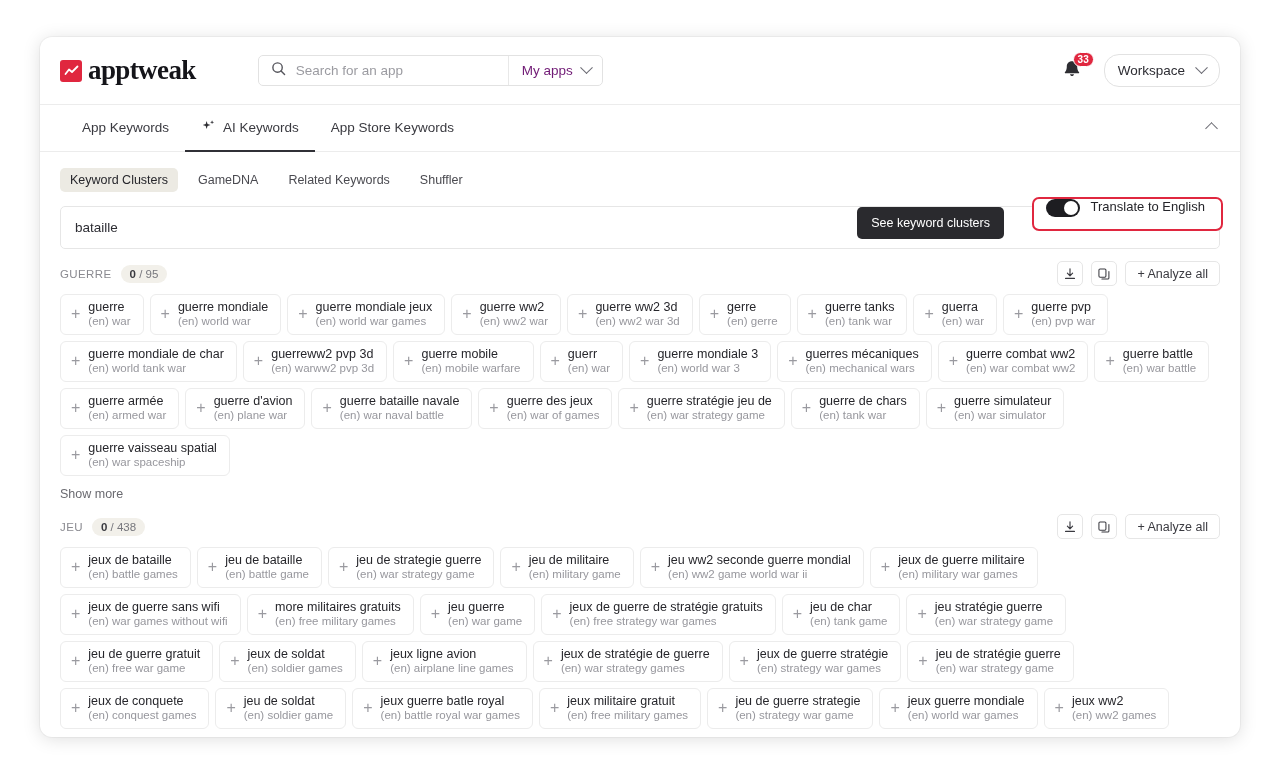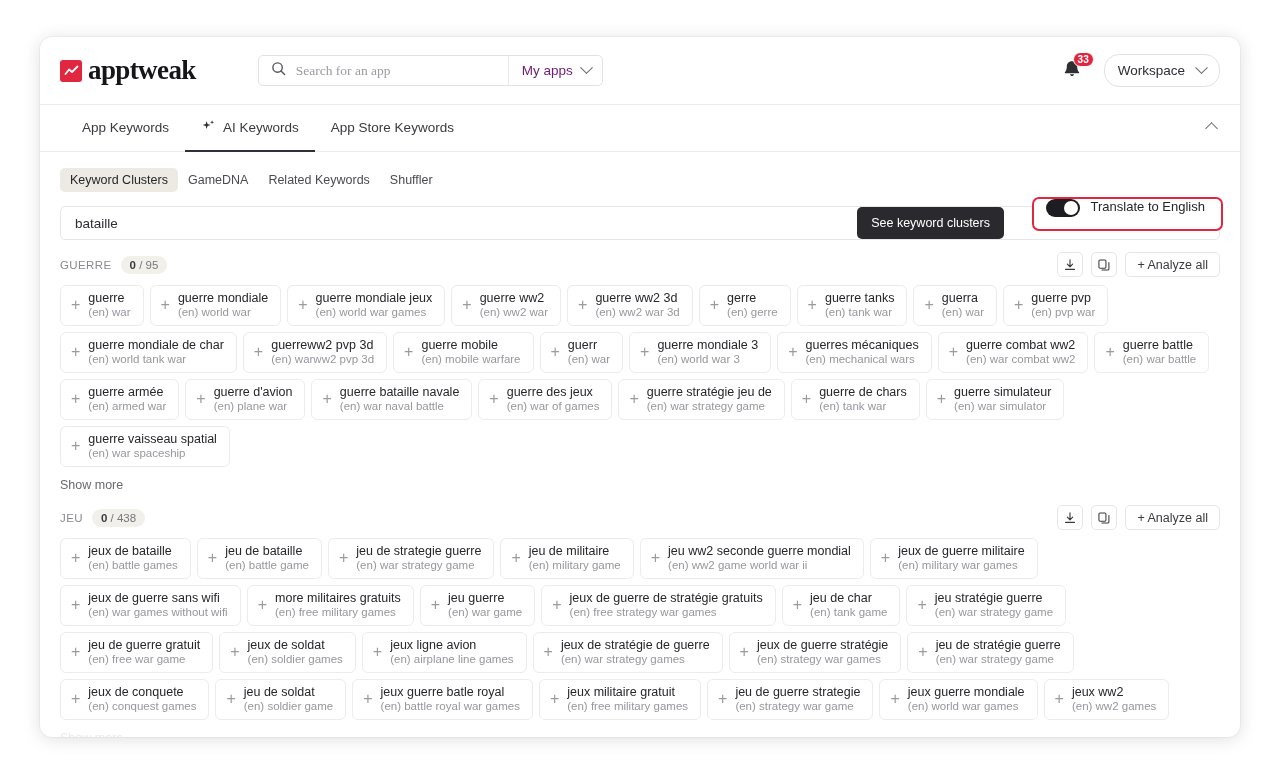--- a/index.html
+++ b/index.html
@@ -60,21 +60,21 @@
     overflow: hidden;
   }
   .search-field {
     display: flex; align-items: center; gap: 8px;
     width: 250px; height: 100%;
     padding: 0 12px;
     border-right: 1px solid #e8e8e8;
   }
   .search-field input {
     border: 0; outline: 0; font-size: 13.5px; color: #34343a;
-    font-family: Liberation Serif, serif;
+    font-family: Liberation Sans, sans-serif;
     width: 100%; background: transparent;
   }
   .search-field input::placeholder { color: #9b9ba1; }
   .myapps {
     display: flex; align-items: center; gap: 9px;
     padding: 0 11px 0 13px; height: 100%;
     font-size: 13.5px; color: #701a75; cursor: pointer;
   }
   .spacer { flex: 1; }
   .bell-wrap { position: relative; width: 26px; height: 26px; margin-right: 18px; cursor: pointer; }
@@ -119,39 +119,39 @@
   .mtab.active { border-bottom-color: #303036; font-weight: 500; }
   .collapse-btn {
     position: absolute; right: 16px; top: 50%; transform: translateY(-50%);
     width: 26px; height: 26px;
     display: flex; align-items: center; justify-content: center;
     cursor: pointer;
   }
 
   
   .subtabs {
-    display: flex; align-items: flex-end; gap: 0;
+    display: flex; align-items: flex-end; gap: 10px;
     padding: 16px 20px 0 20px;
   }
   .stab {
     font-size: 12.5px; color: #4a4a50;
     padding: 5px 10px; border-radius: 5px; cursor: pointer;
     white-space: nowrap;
   }
   .stab.active { background: #eceae3; color: #26262b; }
 
   
   .queryrow {
     position: relative;
     margin: 14px 20px 0 20px;
     display: flex; align-items: center;
   }
   .queryinput {
     flex: 1;
-    height: 34px;
+    height: 43px;
     border: 1px solid #e6e6e6;
     border-radius: 5px;
     display: flex; align-items: center;
     padding: 0 14px;
     font-size: 13.5px; color: #2d2d33;
     background: #fff;
   }
   .tooltip {
     position: absolute;
     right: 216px; top: 1px;

